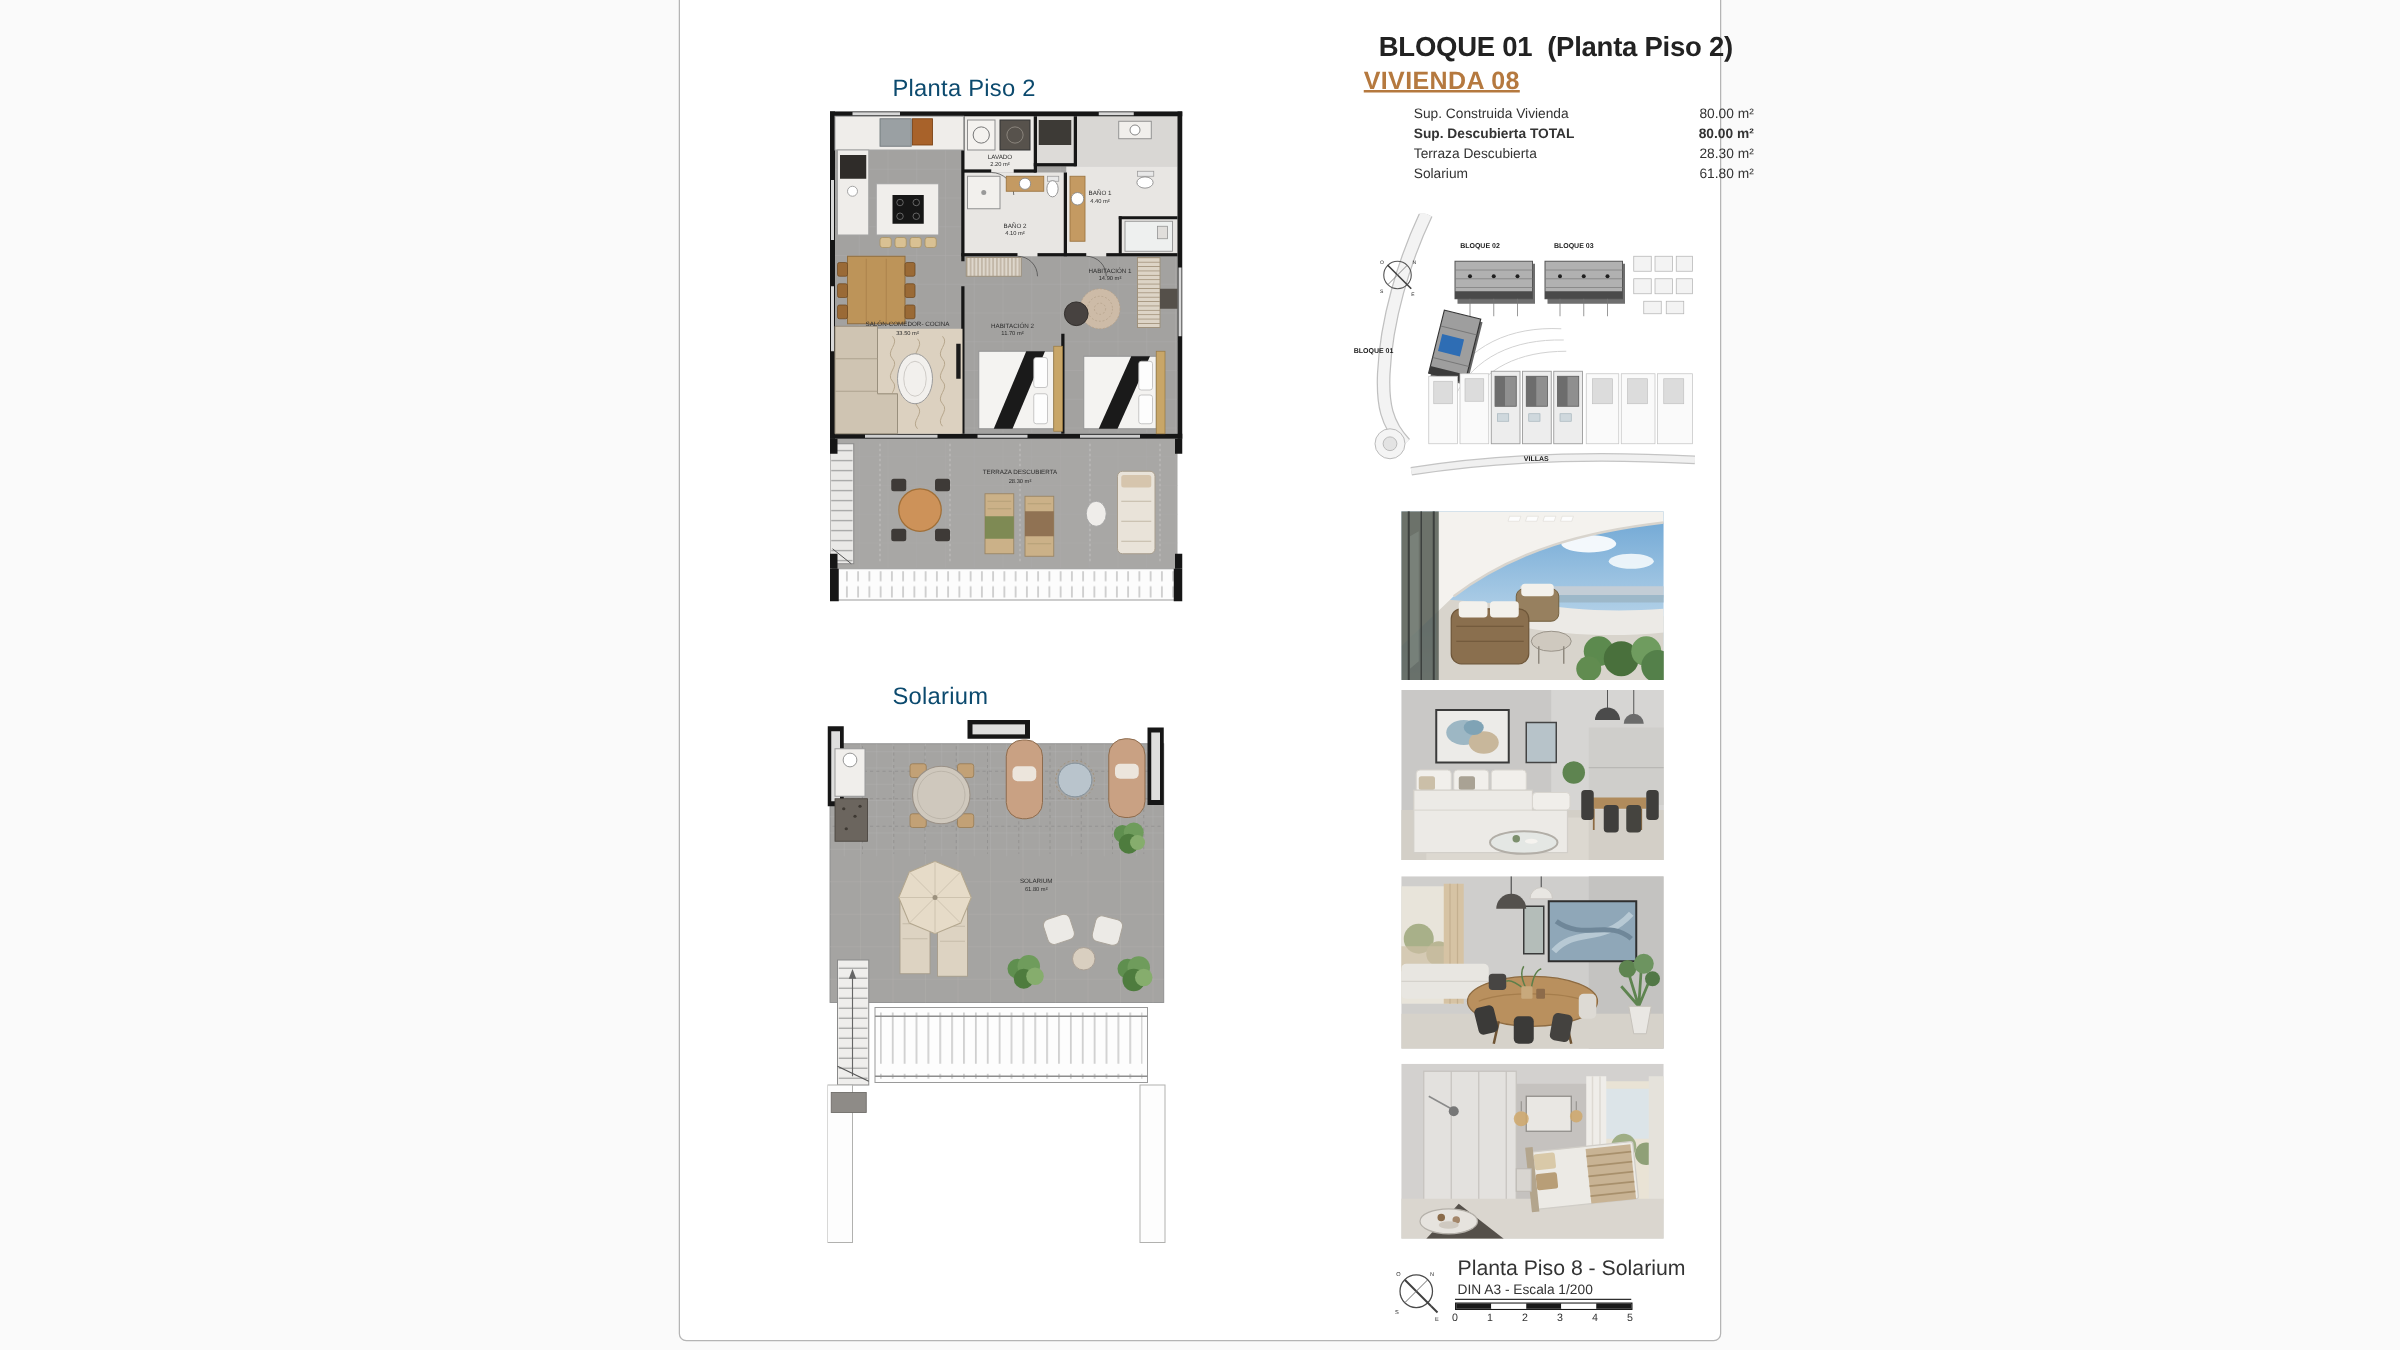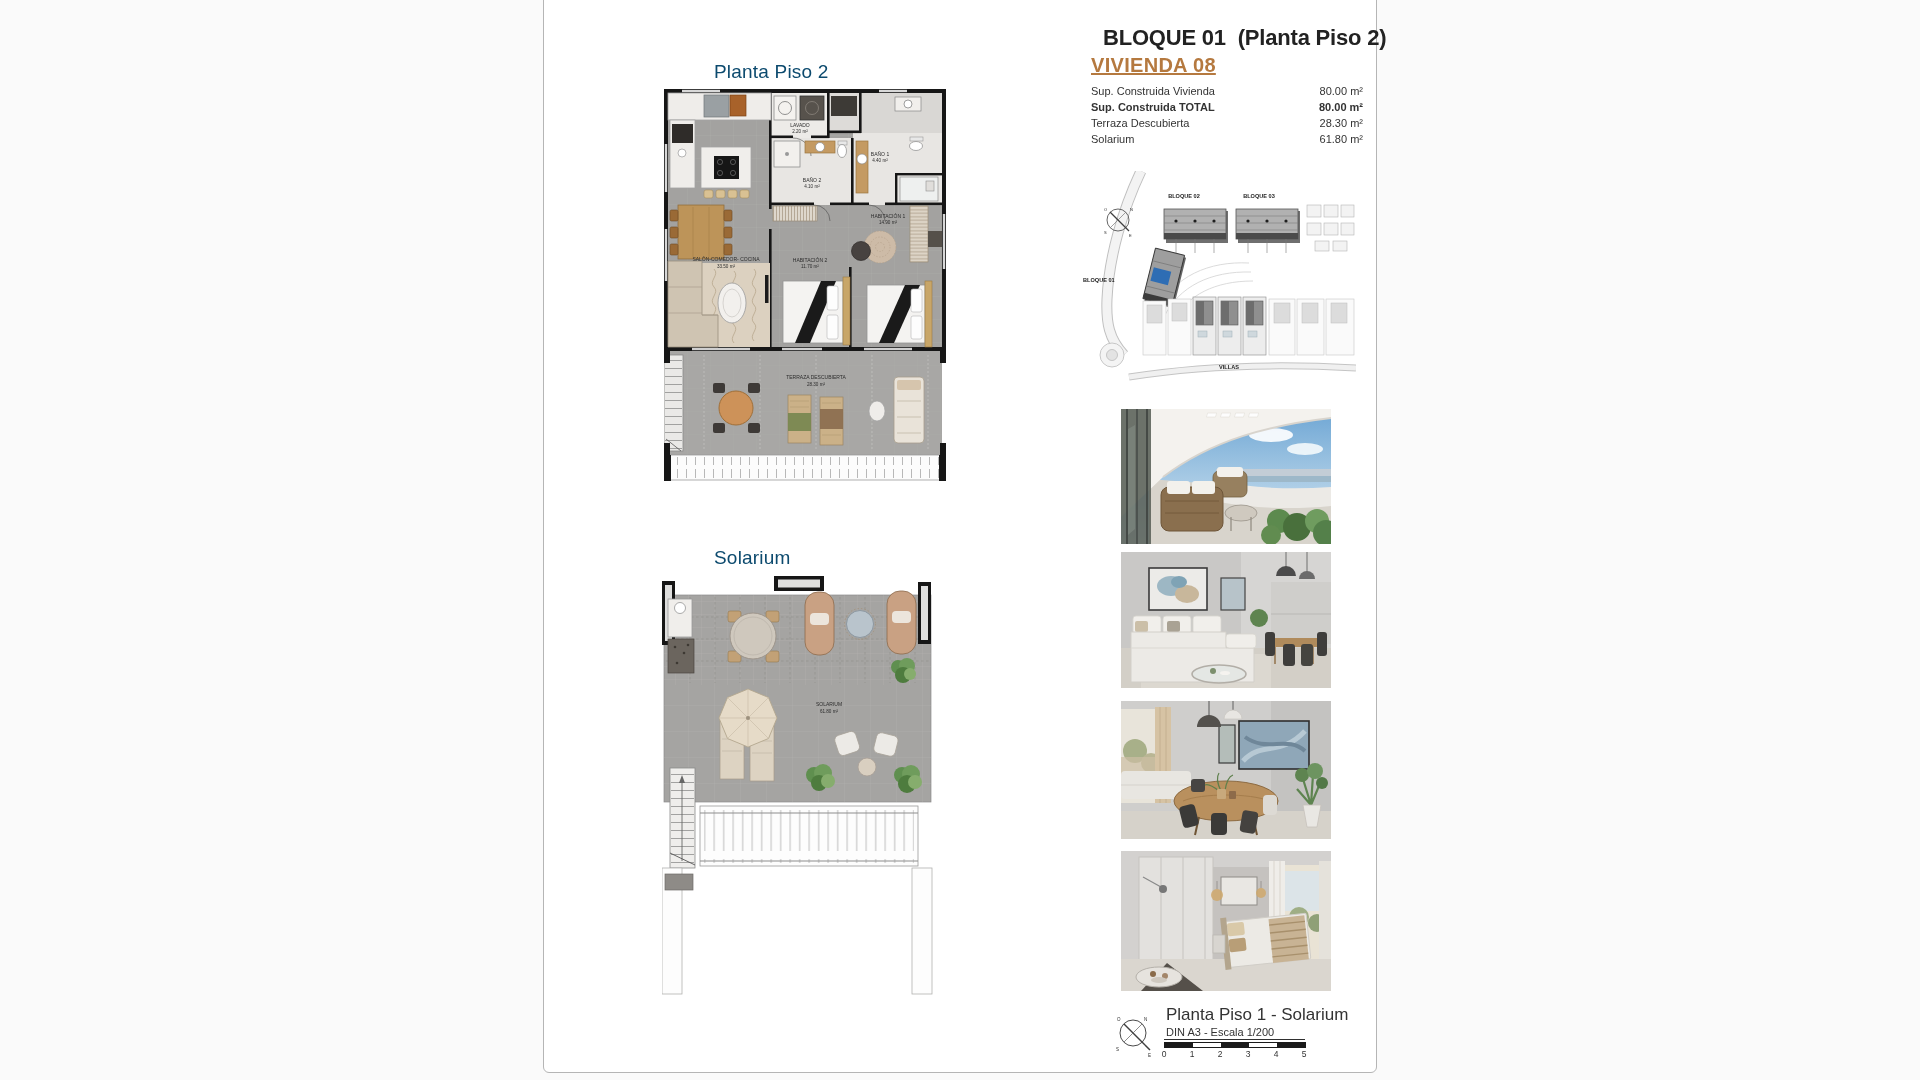--- a/index.html
+++ b/index.html
@@ -3,21 +3,21 @@
 <meta charset="utf-8">
 <style>
   html,body{margin:0;padding:0;background:#fafafa;font-family:"Liberation Sans",sans-serif;}
   .canvas{position:relative;width:1920px;height:1080px;background:#fafafa;overflow:hidden;}
   .page{position:absolute;left:543px;top:-2px;width:834px;height:1075px;background:#ffffff;
         border:1px solid #b5b5b5;border-radius:0 0 6px 6px;box-sizing:border-box;}
   .abs{position:absolute;}
   .plan-heading{font-size:19px;color:#0c4a6e;letter-spacing:.2px;margin-left:40px;}
   .hdr-title{font-size:22px;font-weight:bold;color:#222;white-space:pre;letter-spacing:-.2px;}
   .hdr-sub{font-size:20px;font-weight:bold;color:#b5793f;letter-spacing:.3px;text-decoration:underline;}
-  .surface-table{width:272px;font-size:11px;color:#333;}
+  .surface-table{width:272px;font-size:11px;color:#333;margin-left:40px;}
   .surface-row{display:flex;justify-content:space-between;line-height:16px;}
   .surface-row.bold{font-weight:bold;}
   .footer-title{font-size:17px;color:#333;}
   .footer-note{font-size:11px;color:#333;}
   .scale-bar{display:flex;width:140px;height:4px;border:1px solid #1a1a1a;box-sizing:content-box;}
   .scale-bar span{flex:1;height:100%;}
   .tick{position:absolute;font-size:8.5px;color:#333;width:12px;text-align:center;}
   svg{display:block;font-family:"Liberation Sans",sans-serif;}
   svg text{fill:#2c2c2c;}
   .room-name{font-size:5px;}
@@ -430,21 +430,21 @@
 
     <div class="abs hdr-title" style="left:559px;top:26px;">BLOQUE 01  (Planta Piso 2)</div>
     <div class="abs hdr-sub" style="left:547px;top:55px;">VIVIENDA 08</div>
 
     <div class="abs surface-table" style="left:547px;top:84px;">
       <div class="surface-row">
         <span>Sup. Construida Vivienda</span>
         <span>80.00 m²</span>
       </div>
       <div class="surface-row bold">
-        <span>Sup. Construida TOTAL</span>
+        <span>Sup. Descubierta TOTAL</span>
         <span>80.00 m²</span>
       </div>
       <div class="surface-row">
         <span>Terraza Descubierta</span>
         <span>28.30 m²</span>
       </div>
       <div class="surface-row">
         <span>Solarium</span>
         <span>61.80 m²</span>
       </div>
@@ -784,21 +784,21 @@
       <circle cx="21" cy="26" r="13" fill="#fff" stroke="#4a4a4a" stroke-width="1"></circle>
       <line x1="12" y1="17" x2="33" y2="38" stroke="#3f3f3f" stroke-width="1.5"></line>
       <line x1="30" y1="17" x2="12" y2="35" stroke="#6e6e6e" stroke-width="0.8"></line>
       <line x1="33" y1="38" x2="38" y2="43" stroke="#3f3f3f" stroke-width="1.5"></line>
       <text x="32" y="14" font-size="4.5" fill="#666">N</text>
       <text x="5" y="14" font-size="4.5" fill="#666">O</text>
       <text x="4" y="44" font-size="4.5" fill="#666">S</text>
       <text x="36" y="50" font-size="4.5" fill="#666">E</text>
     </svg>
 
-    <div class="abs footer-title" style="left:622px;top:1006px;">Planta Piso 1 - Solarium</div>
+    <div class="abs footer-title" style="left:622px;top:1006px;">Planta Piso 8 - Solarium</div>
     <div class="abs footer-note" style="left:622px;top:1027px;">DIN A3 - Escala 1/200</div>
     <div class="abs" style="left:620px;top:1040px;width:141px;height:1px;background:#2f2f2f;"></div>
 
     <div class="abs scale-bar" style="left:620px;top:1043px;">
       <span style="background:#1a1a1a;"></span>
       <span style="background:#ffffff;"></span>
       <span style="background:#1a1a1a;"></span>
       <span style="background:#ffffff;"></span>
       <span style="background:#1a1a1a;"></span>
     </div>

